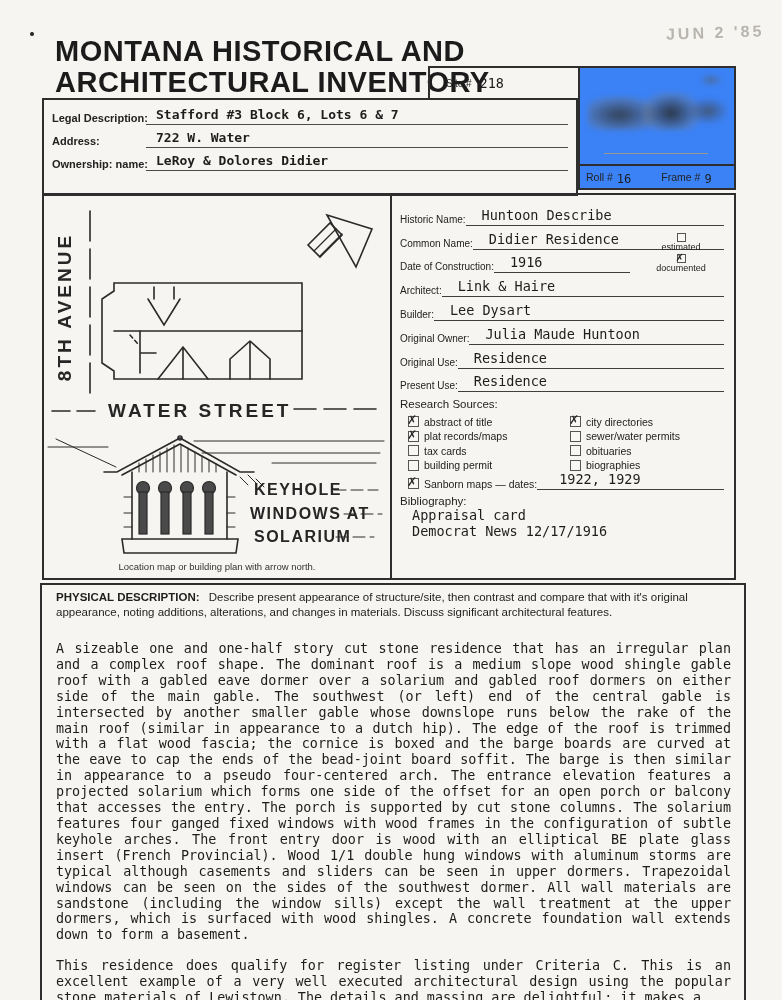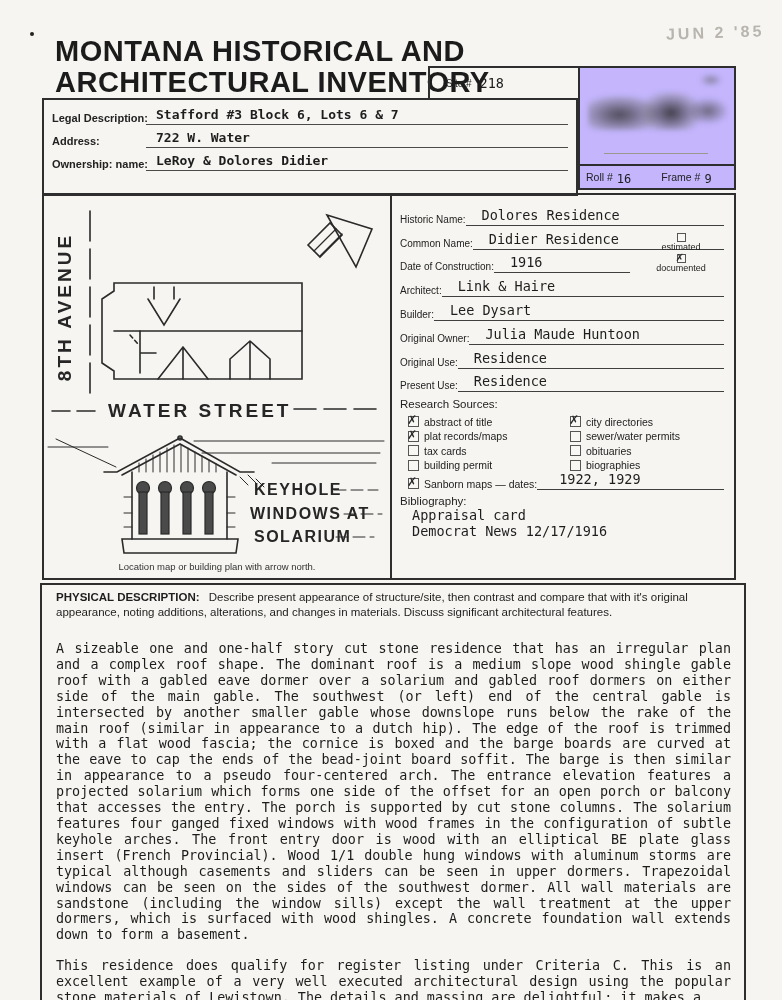--- a/index.html
+++ b/index.html
@@ -18,21 +18,21 @@
          font-weight:700;letter-spacing:.5px;color:#1b1b1b;}
 
   
   .site-cell{position:absolute;left:428px;top:66px;width:150px;height:34px;border:2px solid #2e2e2e;
              border-right:none;box-sizing:border-box;display:flex;align-items:center;padding-left:16px;gap:8px;}
   .site-cell .lbl{font-size:10px;}
   .site-cell .typed{font-size:13.5px;}
 
   
   .photo-box{position:absolute;left:578px;top:66px;width:158px;height:124px;border:2px solid #2e2e2e;
-             box-sizing:border-box;background:#c4b5fd;}
+             box-sizing:border-box;background:#3b82f6;}
   .photo{position:relative;height:96px;overflow:hidden;}
   .blob{position:absolute;filter:blur(2.5px);}
   .b1{left:8px;top:28px;width:70px;height:34px;background:radial-gradient(ellipse at 45% 55%,rgba(50,50,50,.8),rgba(110,110,110,.35) 60%,transparent 78%);}
   .b2{left:62px;top:24px;width:58px;height:38px;background:radial-gradient(ellipse at 50% 55%,rgba(40,40,40,.85),rgba(120,120,120,.3) 62%,transparent 80%);}
   .b3{left:108px;top:30px;width:40px;height:26px;background:radial-gradient(ellipse at 50% 50%,rgba(70,70,70,.7),transparent 75%);}
   .b4{left:120px;top:6px;width:22px;height:12px;background:radial-gradient(ellipse,rgba(90,90,90,.6),transparent 75%);}
   .ph-line{position:absolute;left:24px;bottom:10px;width:104px;height:1px;background:#9a978f;}
   .photo-bar{height:24px;border-top:2px solid #2e2e2e;display:flex;align-items:center;gap:4px;padding:0 6px;box-sizing:border-box;}
   .photo-bar .lbl{font-size:10.5px;}
   .photo-bar .typed{font-size:12px;position:relative;top:2px;}
@@ -198,21 +198,21 @@
         <line x1="300" y1="319" x2="338" y2="319" stroke-dasharray="12 5" stroke-width="1"></line>
         <line x1="292" y1="342" x2="330" y2="342" stroke-dasharray="12 5" stroke-width="1"></line>
       </svg>
       <div class="sketch-caption">Location map or building plan with arrow north.</div>
     </div>
 
     <div class="fields-panel">
 
       <div class="frow">
         <span class="flabel">Historic Name:</span>
-        <span class="fvalue"><span class="typed">Dolores Residence</span></span>
+        <span class="fvalue"><span class="typed">Huntoon Describe</span></span>
       </div>
       <div class="frow">
         <span class="flabel">Common Name:</span>
         <span class="fvalue"><span class="typed">Didier Residence</span></span>
       </div>
       <div class="frow">
         <span class="flabel">Date of Construction:</span>
         <span class="fvalue"><span class="typed">1916</span></span>
         <span class="estdoc">
           <span class="cbrow">

